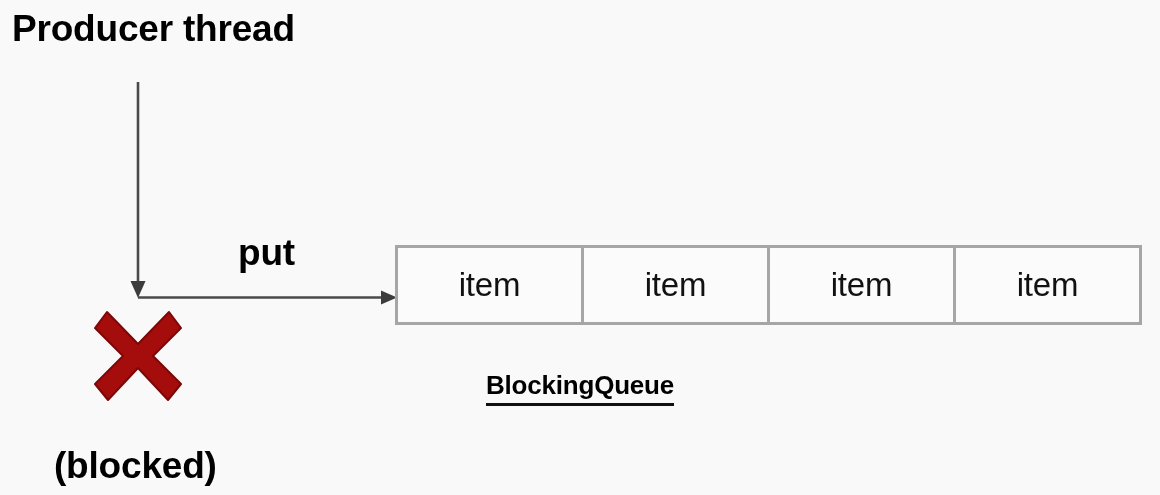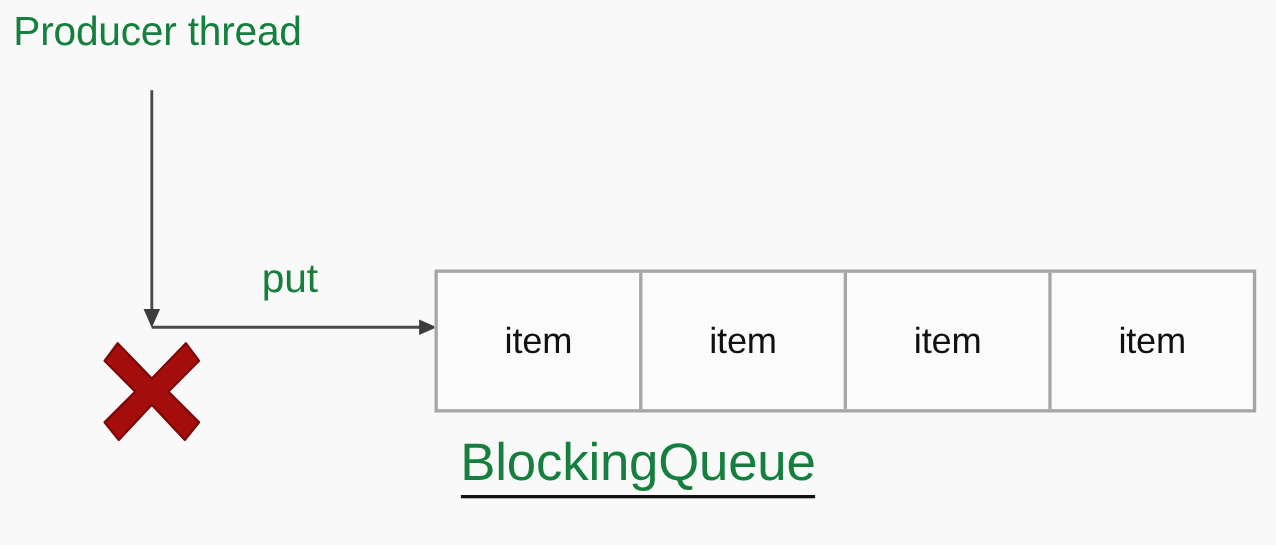--- a/index.html
+++ b/index.html
@@ -16,21 +16,22 @@
     font-family: "Liberation Sans", sans-serif;
     color: #101010;
     -webkit-font-smoothing: antialiased;
   }
 
   
   .label {
     position: absolute;
     white-space: nowrap;
     line-height: 1;
-    color: #15803d;
+    color: #000000;
+    font-weight: bold;
   }
 
   #producer-thread-label {
     left: 12px;
     top: 10px;
     font-size: 37px;
     letter-spacing: -0.2px;
   }
 
   #put-label {
@@ -42,24 +43,24 @@
 
   #blocked-label {
     left: 54px;
     top: 447px;
     font-size: 37px;
     letter-spacing: -0.2px;
   }
 
   #blocking-queue-label {
     left: 0;
-    top: 397px;
+    top: 372px;
     width: 1160px;
     text-align: center;
-    font-size: 48px;
+    font-size: 26px;
     letter-spacing: -0.2px;
   }
   #blocking-queue-label .bq-text {
     border-bottom: 3px solid #111111;
     padding-bottom: 3px;
   }
 
   
   #arrow-layer {
     position: absolute;
@@ -78,21 +79,21 @@
     width: 92px;
     height: 95px;
   }
 
   
   #blocking-queue {
     position: absolute;
     left: 395px;
     top: 245px;
     width: 747px;
-    height: 130px;
+    height: 80px;
     box-sizing: border-box;
     display: flex;
     border: 3px solid #a6a6a6;
     background: #fbfbfb;
   }
   .queue-cell {
     flex: 1 1 0;
     display: flex;
     align-items: center;
     justify-content: center;
@@ -133,20 +134,21 @@
       <path d="M381,290.5 L381,304.5 L397,297.5 Z" fill="#3c3c3c"></path>
     </g>
   </svg>
 
   <div class="label" id="put-label">put</div>
 
   <svg id="blocked-x-icon" viewBox="0 0 92 95">
     <path d="M15,4 L46,36 L77,4 L89,20 L61,48 L89,76 L76,92 L46,60 L16,92 L3,76 L31,48 L3,20 Z" fill="#a50d0d" stroke="#7d0707" stroke-width="2" stroke-linejoin="round"></path>
   </svg>
 
+  <div class="label" id="blocked-label">(blocked)</div>
 
   <div id="blocking-queue">
     <div class="queue-cell">item</div>
     <div class="queue-cell">item</div>
     <div class="queue-cell">item</div>
     <div class="queue-cell">item</div>
   </div>
 
   <div class="label" id="blocking-queue-label">
     <span class="bq-text">BlockingQueue</span>

